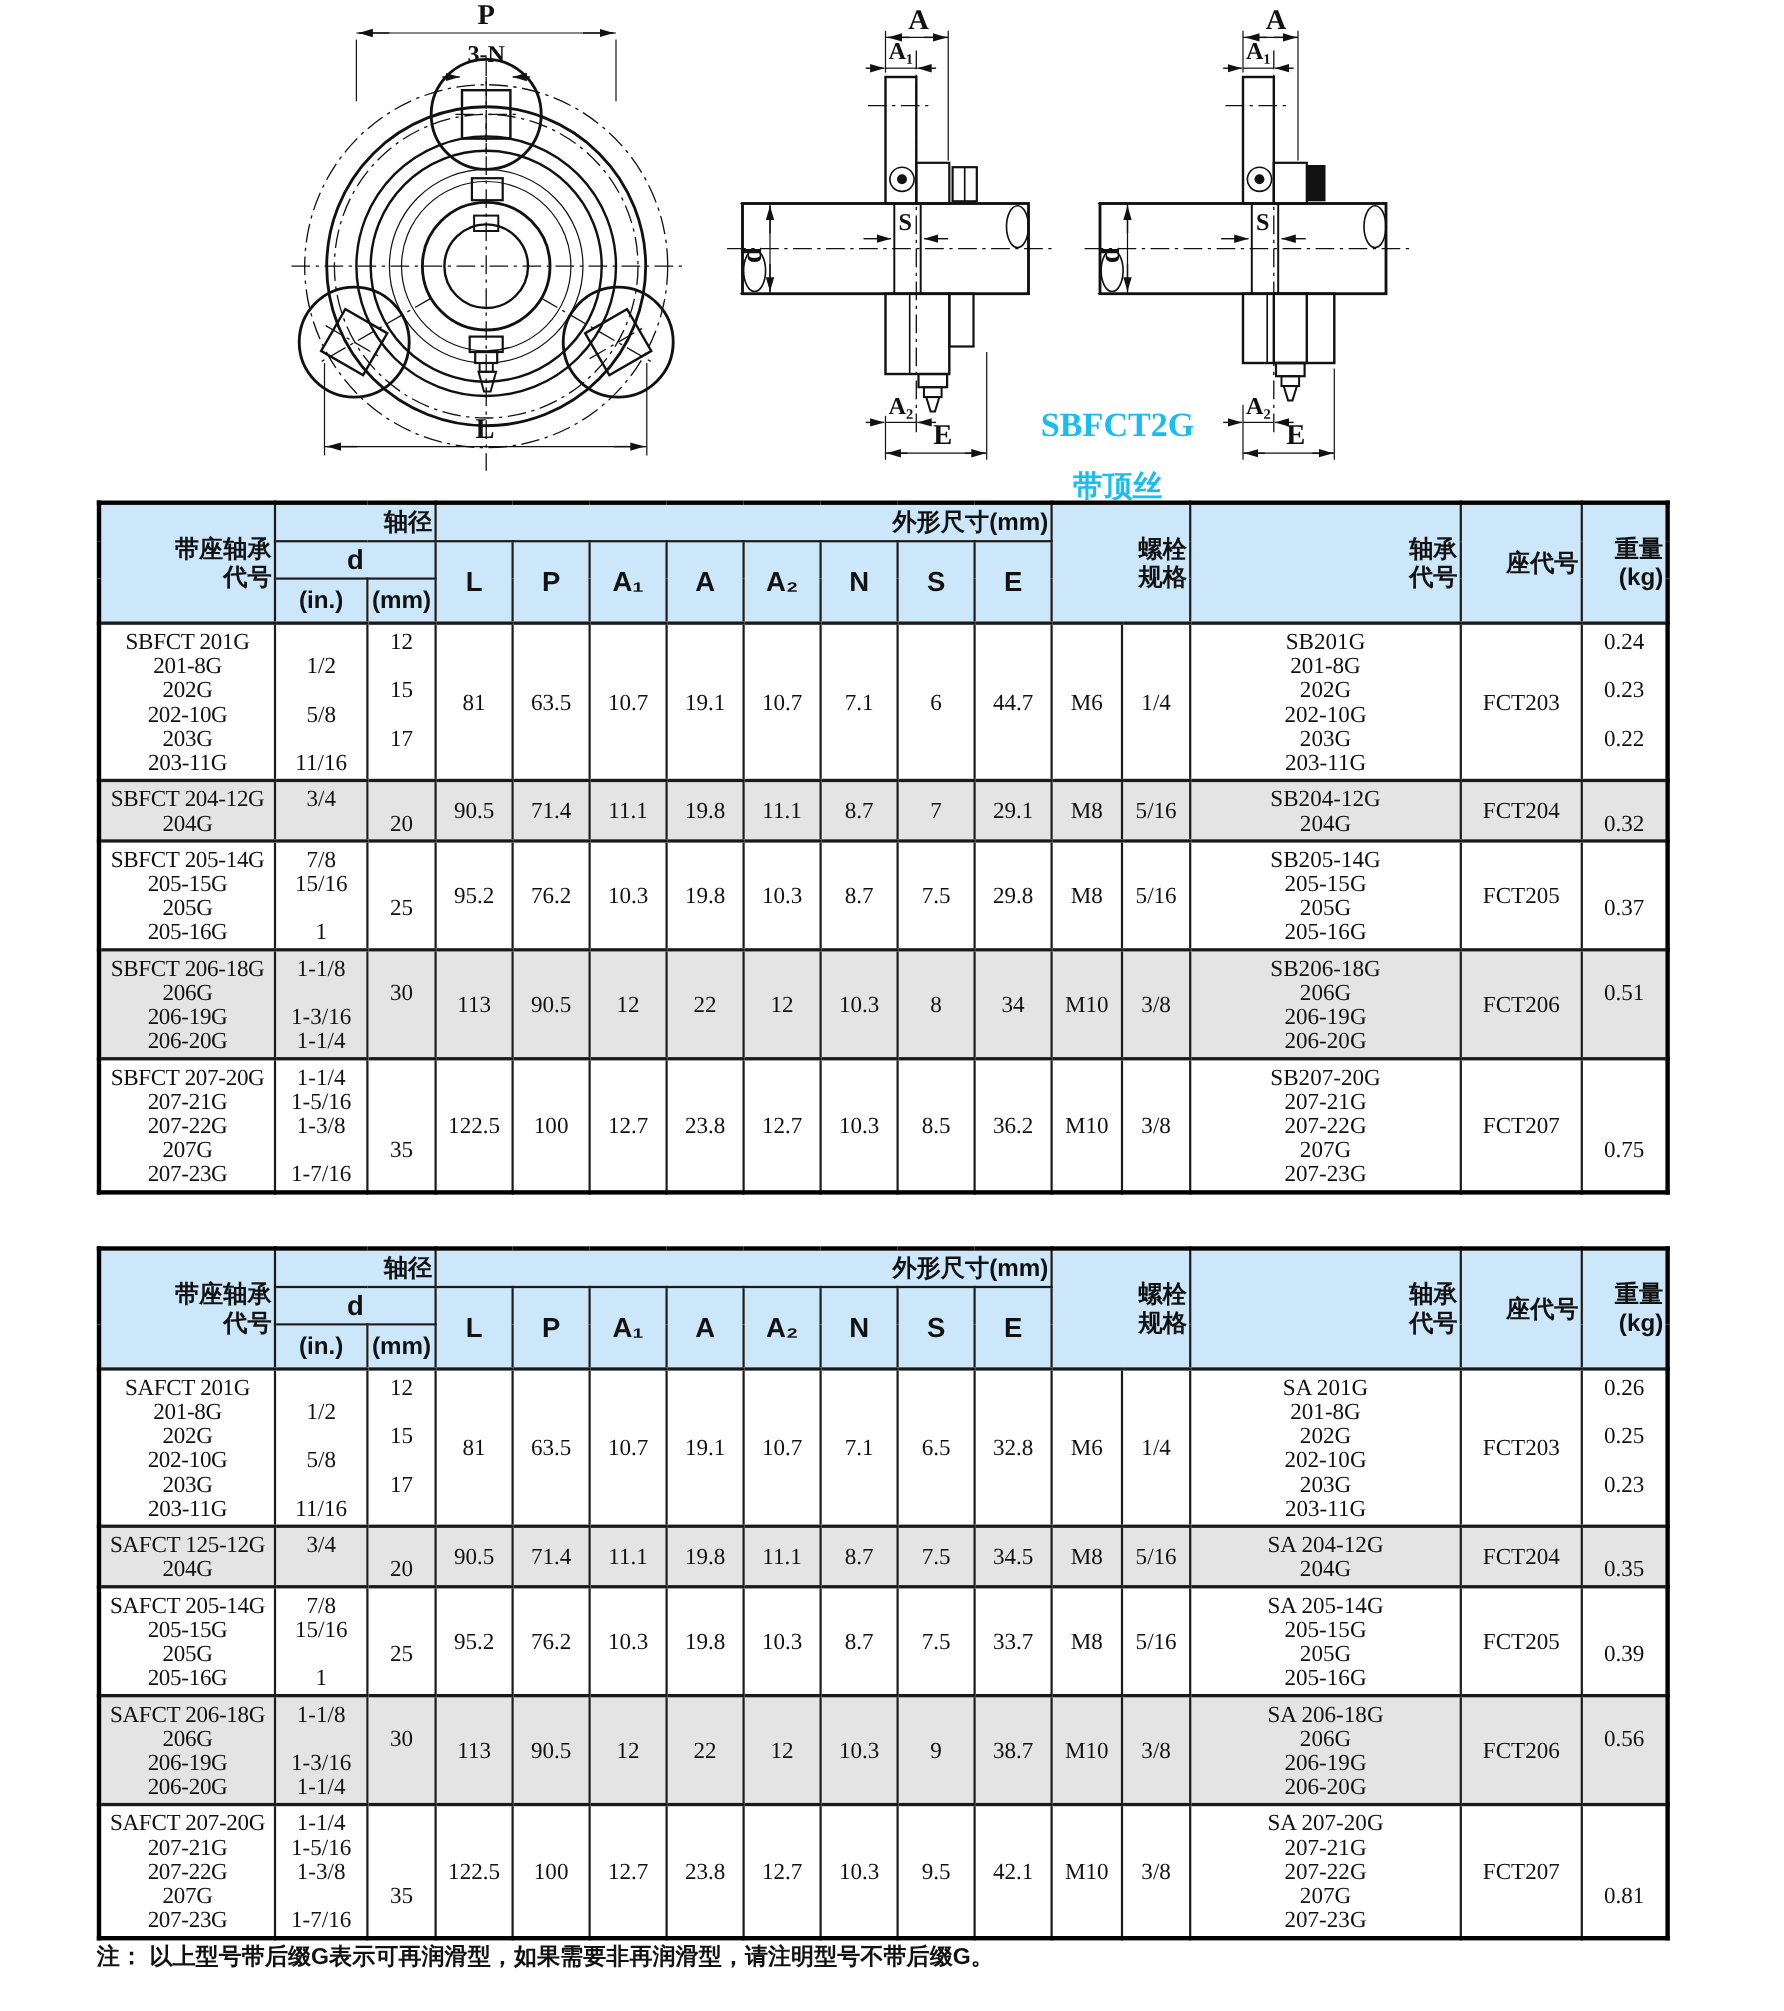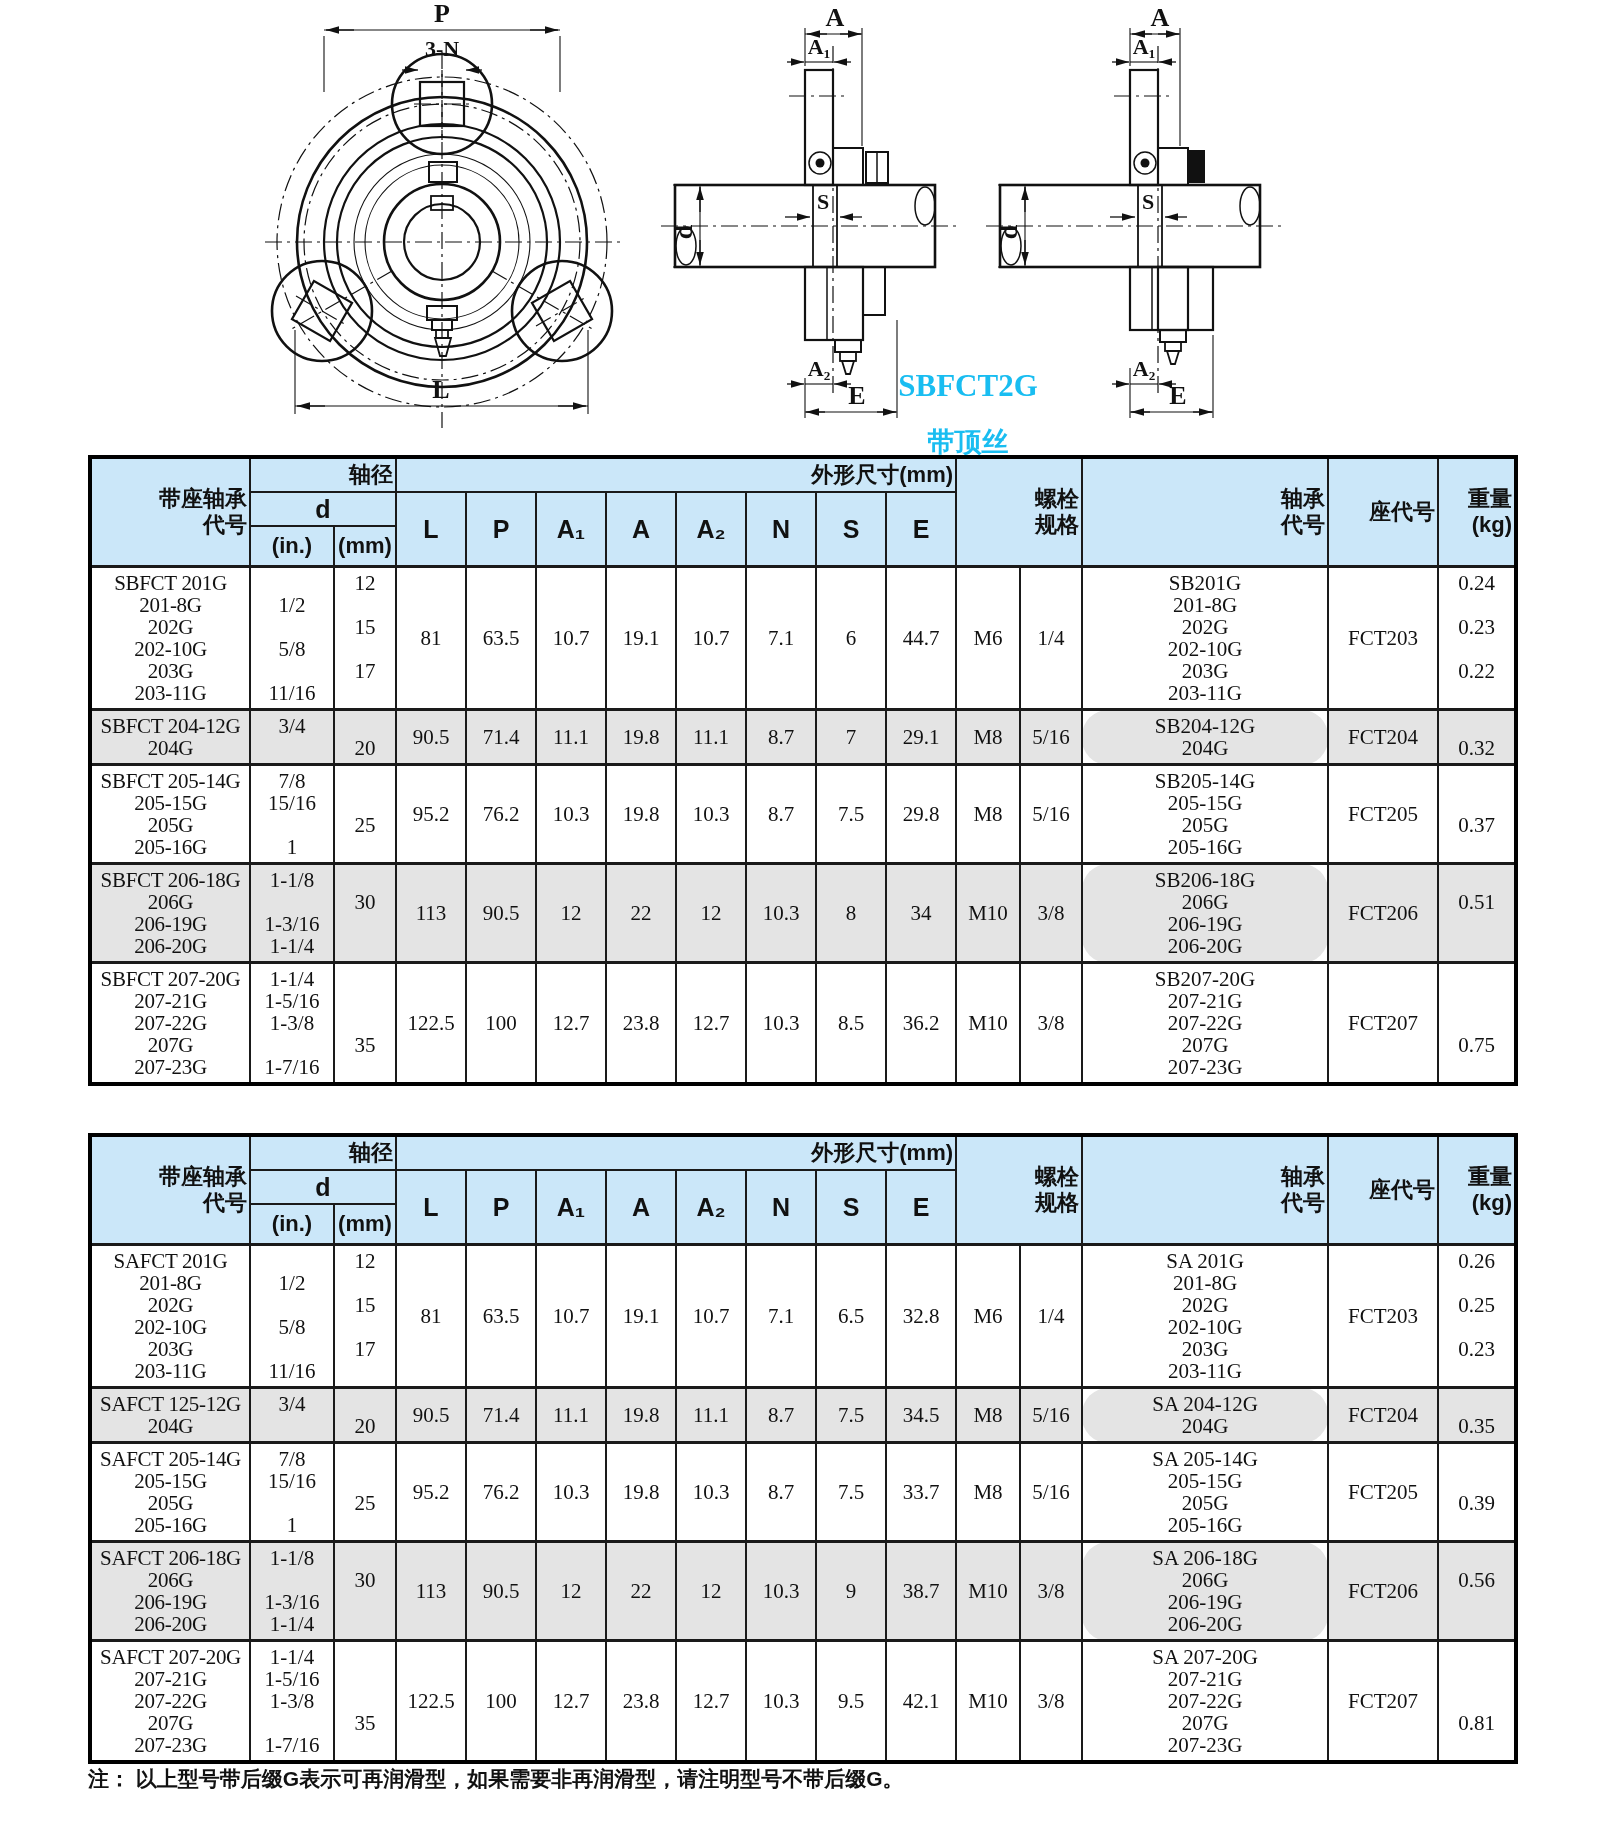--- a/index.html
+++ b/index.html
@@ -33,21 +33,21 @@
   th.zh{font:bold 22px/26px "Liberation Sans","DejaVu Sans",sans-serif;}
   th.dim{font:bold 25px "Liberation Sans","DejaVu Sans",sans-serif;}
   th.sub{font:bold 22px "Liberation Sans","DejaVu Sans",sans-serif;}
   .spec tbody td{vertical-align:middle;text-align:center;white-space:pre-line;
                  font:21px/22px "Liberation Serif","DejaVu Serif",serif;padding:4px 2px;
                  border-top-width:3px;}
   .spec tbody tr.shaded td{background:#e4e4e4;}
   td.c-code{font:bold 21px/22px "Liberation Sans","DejaVu Sans",sans-serif;
             text-align:right;padding-right:10px;letter-spacing:-0.3px;margin-top:30px;}
   td.c-in{text-align:left;padding-left:8px;margin-left:32px;}
-  td.c-bearing{font-weight:bold;text-align:right;padding-right:38px;border-radius:26px;}
+  td.c-bearing{font-weight:bold;text-align:right;padding-right:38px;}
   td.c-seat{font-weight:bold;}
   #table-0{top:455px;}
   #table-1{top:1133px;}
   tr.hr1 th{height:30px;text-align:right;} tr.hr2 th{height:30px;} tr.hr3 th{height:36px;}
 
   .note{position:absolute;left:88px;top:1766px;width:1450px;
         font:bold 21px/26px "Liberation Sans","DejaVu Sans",sans-serif;color:#111;}
 </style>
 </head>
 <body>
@@ -219,21 +219,21 @@
     <text class="dl sm" x="-14" y="376" text-anchor="middle">A₂</text>
     <line x1="55" y1="335" x2="55" y2="418" class="s1"></line>
     <line x1="-28" y1="412" x2="55" y2="412" class="s1"></line>
     <line x1="-8" y1="412" x2="-27" y2="412" class="dim" marker-end="url(#arr)"></line>
     <line x1="35" y1="412" x2="54" y2="412" class="dim" marker-end="url(#arr)"></line>
     <text class="dl" x="20" y="404" text-anchor="middle">E</text>
   </g>
       </g>
   </svg>
 
-  <div class="caption" style="left:858px;top:368px">
+  <div class="caption" style="left:906px;top:368px">
     <div class="code">SBFCT2G</div>
     <div class="desc">带顶丝</div>
   </div>
 
   <table class="spec" id="table-0">
     <colgroup>
       <col style="width:160px">
         <col style="width:84px">
         <col style="width:62px">
       <col style="width:70px">

